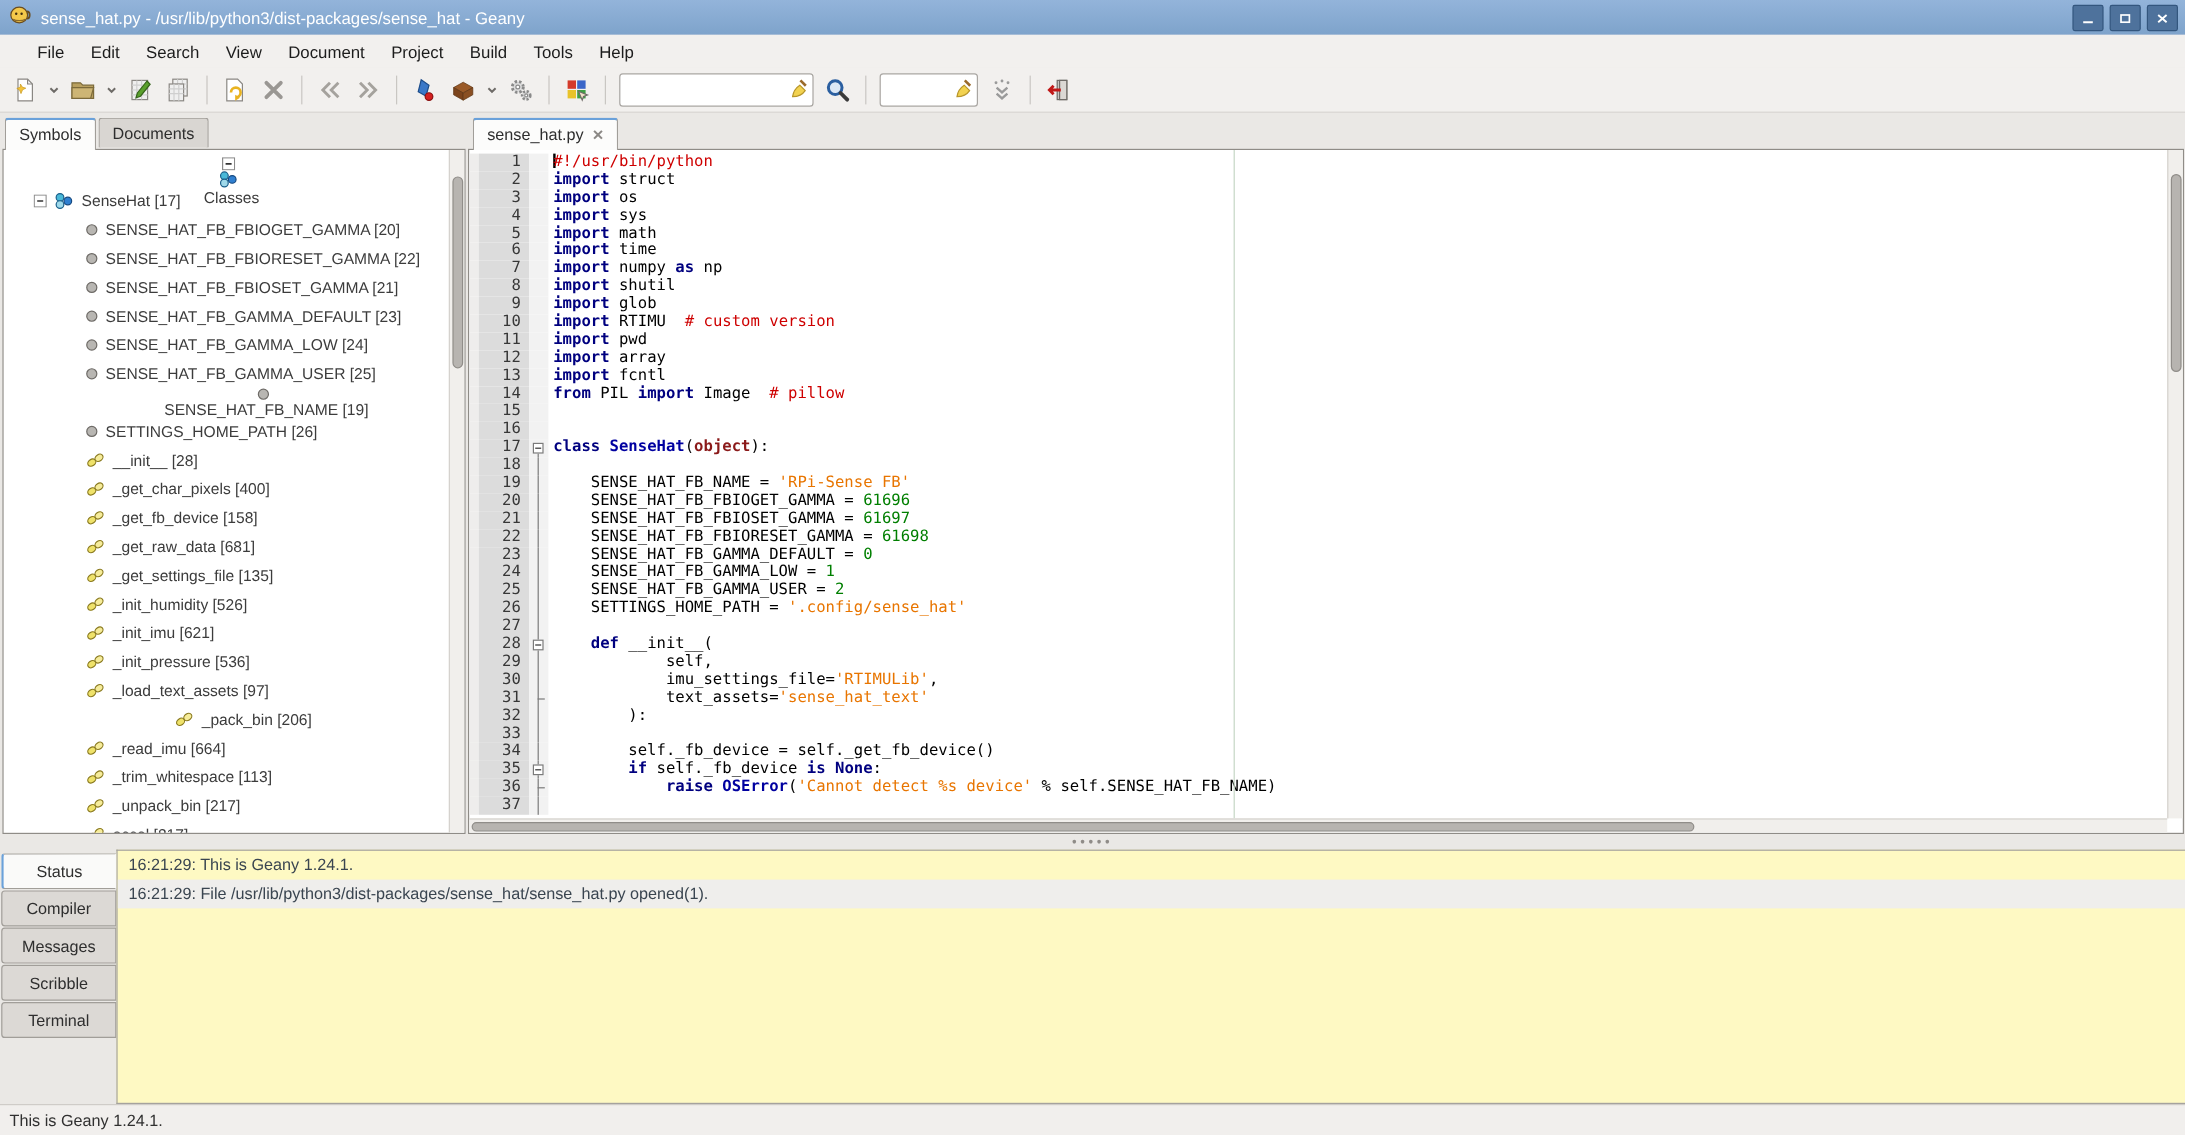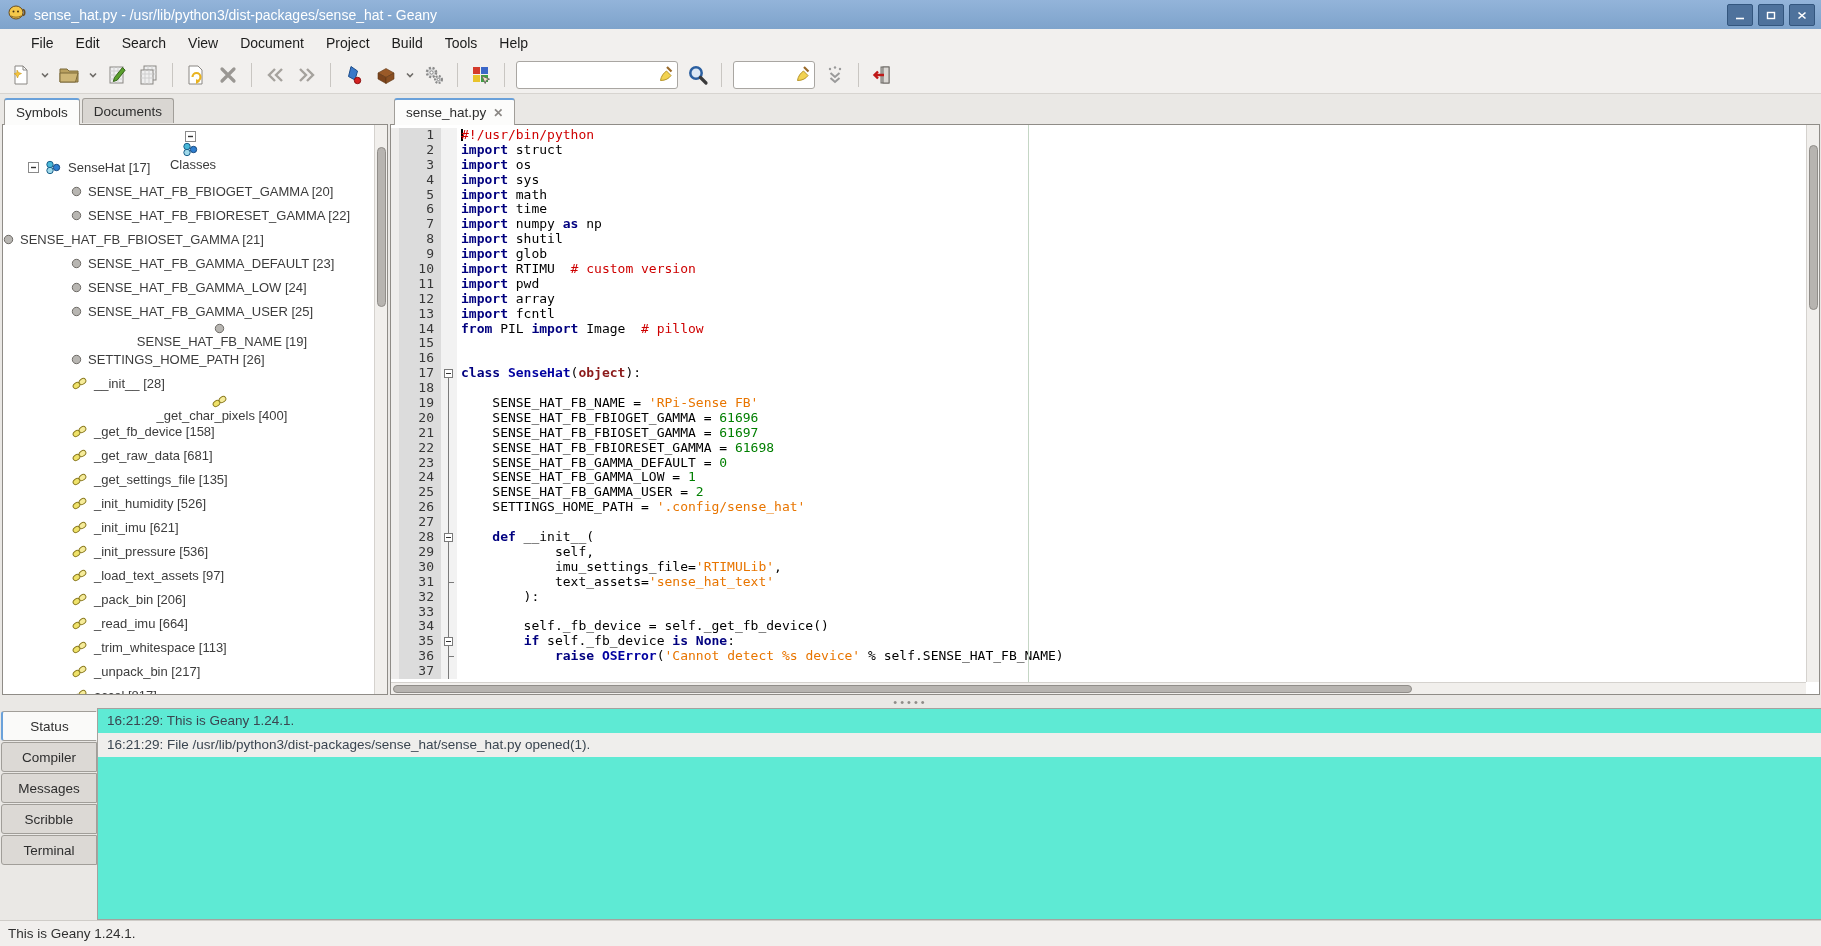--- a/index.html
+++ b/index.html
@@ -65,21 +65,21 @@
   .hscroll{position:absolute;left:0;right:13px;bottom:0;height:12px;background:#f1efec;border-top:1px solid #d5d2ce;box-sizing:border-box;}
   .thumbh{position:absolute;top:2px;height:8px;left:2px;width:72%;background:#b7b4b0;border:1px solid #908d89;border-radius:5px;box-sizing:border-box;}
   
   .splitter{position:absolute;left:0;top:695px;width:100%;height:13px;display:flex;align-items:center;justify-content:center;}
   .grip{color:#8f8c88;font-size:11px;letter-spacing:3px;line-height:6px;}
   
   .btabs{position:absolute;left:1px;top:711px;width:96px;}
   .btab{height:30px;margin-bottom:1px;background:#dcd9d5;border:1px solid #a19e99;border-radius:3px 0 0 3px;
     display:flex;align-items:center;justify-content:center;font-size:13.5px;color:#2e2e2e;box-sizing:border-box;}
   .btab.active{background:#fafaf9;border-right:1px solid #fafaf9;position:relative;z-index:2;border-left:2px solid #6aa1da;}
-  .bcontent{position:absolute;left:97px;top:708px;right:0;height:212px;background:#5eead4;border:1px solid #a5a29e;border-right:none;box-sizing:border-box;overflow:hidden;}
+  .bcontent{position:absolute;left:97px;top:708px;right:0;height:212px;background:#fef9c3;border:1px solid #a5a29e;border-right:none;box-sizing:border-box;overflow:hidden;}
   .mrow{height:24px;line-height:24px;padding:0 9px;font-size:13.5px;color:#3a4550;white-space:nowrap;}
   .mrow:nth-child(2){background:#efeeec;}
   
   .statusbar{position:absolute;left:0;top:920px;width:100%;height:26px;background:#f1efed;border-top:1px solid #cfccc8;
     display:flex;align-items:center;padding-left:8px;box-sizing:border-box;font-size:13.5px;color:#303030;}
 </style>
 </head>
 <body>
 
 <div class="root">
@@ -315,21 +315,21 @@
           <span>SENSE_HAT_FB_FBIOGET_GAMMA [20]</span>
         </div>
         <div class="trow" style="padding-left: 68px;">
           <span class="ticon">
             <svg width="11" height="11">
               <circle cx="5.5" cy="5.5" r="4.2" fill="#b8b6b2" stroke="#6e6b67"></circle>
             </svg>
           </span>
           <span>SENSE_HAT_FB_FBIORESET_GAMMA [22]</span>
         </div>
-        <div class="trow" style="">
+        <div class="trow" style="padding-left: 68px;">
           <span class="ticon">
             <svg width="11" height="11">
               <circle cx="5.5" cy="5.5" r="4.2" fill="#b8b6b2" stroke="#6e6b67"></circle>
             </svg>
           </span>
           <span>SENSE_HAT_FB_FBIOSET_GAMMA [21]</span>
         </div>
         <div class="trow" style="padding-left: 68px;">
           <span class="ticon">
             <svg width="11" height="11">
@@ -372,21 +372,21 @@
         </div>
         <div class="trow" style="padding-left: 68px;">
           <span class="ticon">
             <svg width="17" height="13">
               <ellipse cx="5.5" cy="8.5" rx="3.6" ry="2.7" fill="#efe26a" stroke="#8a7a20" transform="rotate(-35 5.5 8.5)"></ellipse>
               <ellipse cx="11.5" cy="4.5" rx="3.6" ry="2.7" fill="#f6ec9a" stroke="#8a7a20" transform="rotate(-35 11.5 4.5)"></ellipse>
             </svg>
           </span>
           <span>__init__ [28]</span>
         </div>
-        <div class="trow" style="padding-left: 68px; flex-direction: column;">
+        <div class="trow" style="padding-left: 68px;">
           <span class="ticon">
             <svg width="17" height="13">
               <ellipse cx="5.5" cy="8.5" rx="3.6" ry="2.7" fill="#efe26a" stroke="#8a7a20" transform="rotate(-35 5.5 8.5)"></ellipse>
               <ellipse cx="11.5" cy="4.5" rx="3.6" ry="2.7" fill="#f6ec9a" stroke="#8a7a20" transform="rotate(-35 11.5 4.5)"></ellipse>
             </svg>
           </span>
           <span>_get_char_pixels [400]</span>
         </div>
         <div class="trow" style="padding-left: 68px;">
           <span class="ticon">
@@ -444,21 +444,21 @@
         </div>
         <div class="trow" style="padding-left: 68px;">
           <span class="ticon">
             <svg width="17" height="13">
               <ellipse cx="5.5" cy="8.5" rx="3.6" ry="2.7" fill="#efe26a" stroke="#8a7a20" transform="rotate(-35 5.5 8.5)"></ellipse>
               <ellipse cx="11.5" cy="4.5" rx="3.6" ry="2.7" fill="#f6ec9a" stroke="#8a7a20" transform="rotate(-35 11.5 4.5)"></ellipse>
             </svg>
           </span>
           <span>_load_text_assets [97]</span>
         </div>
-        <div class="trow" style="padding-left: 68px;">
+        <div class="trow" style="padding-left: 29px; justify-content: center;">
           <span class="ticon">
             <svg width="17" height="13">
               <ellipse cx="5.5" cy="8.5" rx="3.6" ry="2.7" fill="#efe26a" stroke="#8a7a20" transform="rotate(-35 5.5 8.5)"></ellipse>
               <ellipse cx="11.5" cy="4.5" rx="3.6" ry="2.7" fill="#f6ec9a" stroke="#8a7a20" transform="rotate(-35 11.5 4.5)"></ellipse>
             </svg>
           </span>
           <span>_pack_bin [206]</span>
         </div>
         <div class="trow" style="padding-left: 68px;">
           <span class="ticon">

